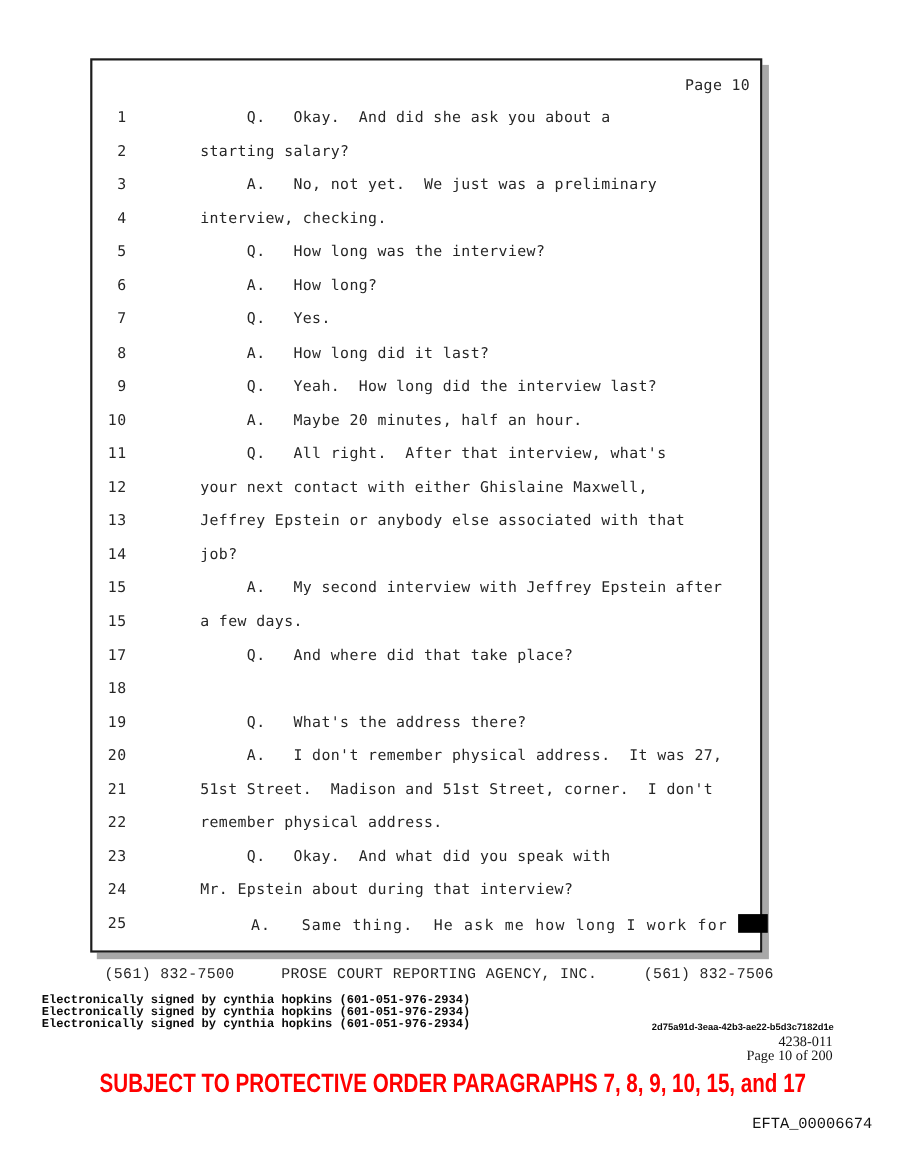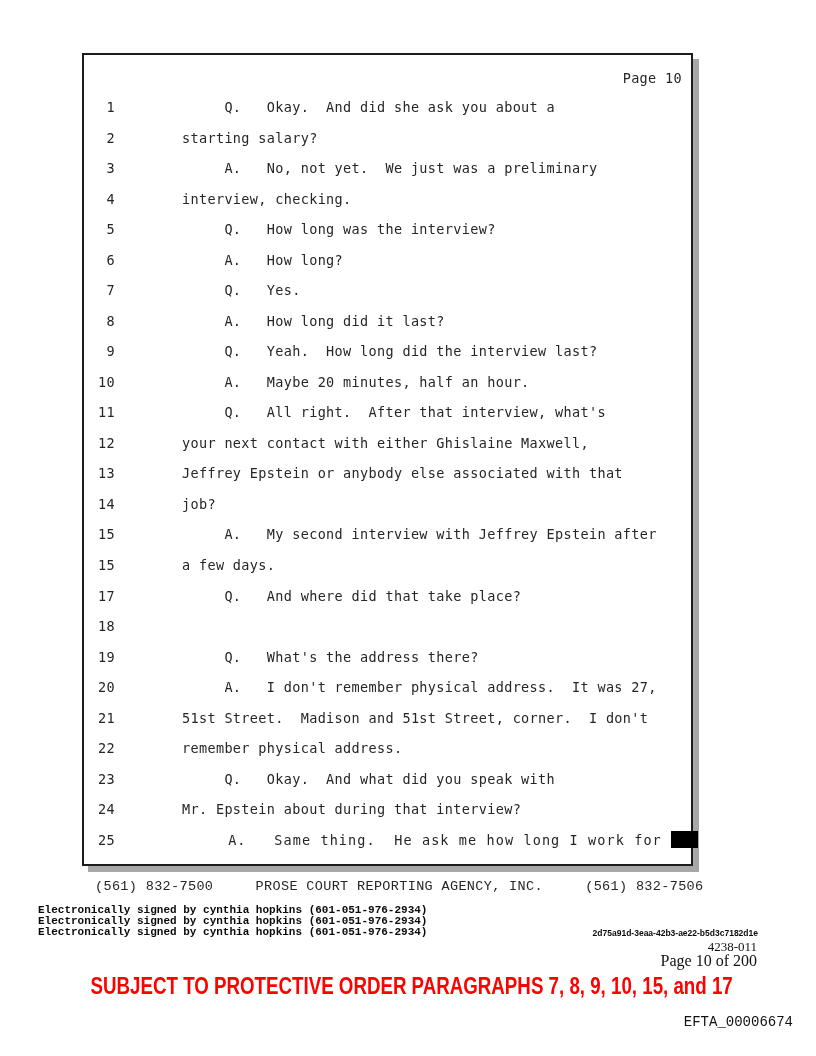--- a/index.html
+++ b/index.html
@@ -98,21 +98,21 @@
     position: absolute;
     top: 939px; right: 59px;
     font-family: "Liberation Serif", serif;
     font-size: 13px;
     color: #111;
   }
   .page-of {
     position: absolute;
     top: 952px; right: 59px;
     font-family: "Liberation Serif", serif;
-    font-size: 16px;
+    font-size: 13px;
     color: #111;
   }
 
   
   .protective-order {
     position: absolute;
     top: 973px; left: 0;
     width: 715px;
     text-align: center;
     line-height: 26px;

